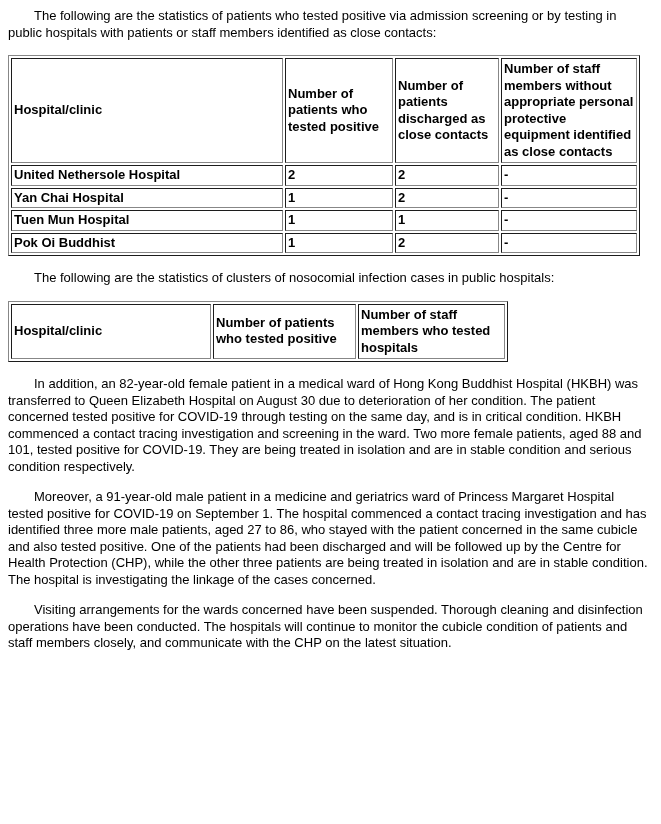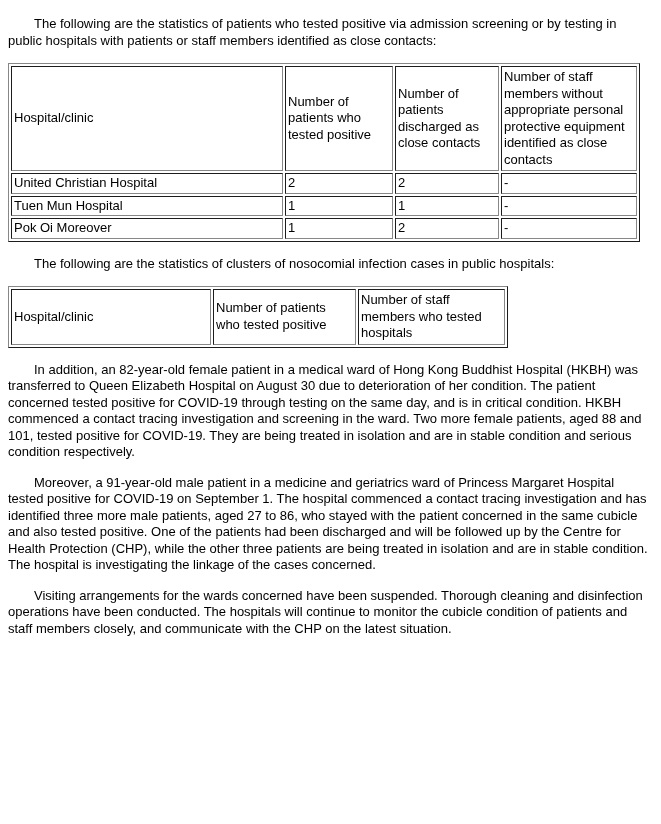--- a/index.html
+++ b/index.html
@@ -11,40 +11,40 @@
     color: #000000;
     font-family: "Liberation Sans", "DejaVu Sans", sans-serif;
     font-size: 13px;
     line-height: 16.5px;
   }
   p {
     margin: 14px 0;
     text-indent: 26px;
   }
   p.first {
-    margin-top: 8px;
+    margin-top: 0;
   }
   
   table {
     border-collapse: separate;
     border-spacing: 2px;
     table-layout: fixed;
     margin: 8px 0 10px 0;
     border-width: 1px;
     border-style: solid;
     border-color: #878787 #1c1c1c #1c1c1c #878787;
   }
   td {
     border-width: 1px;
     border-style: solid;
     border-color: #1c1c1c #878787 #878787 #1c1c1c;
     padding: 1px 2px;
     vertical-align: middle;
     text-align: left;
-    font-weight: normal;
+    font-weight: bold;
     overflow-wrap: break-word;
   }
   tr.header-row td {
     padding: 2px;
   }
   table.admission { width: 620px; }
   table.cluster   { width: 490px; }
 </style>
 </head>
 <body>
@@ -59,33 +59,39 @@
       <col style="width:136px">
   </colgroup>
   <tbody>
     <tr class="header-row">
       <td>Hospital/clinic</td>
       <td>Number of patients who tested positive</td>
       <td>Number of patients discharged as close contacts</td>
       <td>Number of staff members without appropriate personal protective equipment identified as close contacts</td>
     </tr>
     <tr>
-      <td>United Christian Hospital</td>
+      <td>United Nethersole Hospital</td>
       <td>2</td>
+      <td>2</td>
+      <td>-</td>
+    </tr>
+    <tr>
+      <td>Yan Chai Hospital</td>
+      <td>1</td>
       <td>2</td>
       <td>-</td>
     </tr>
     <tr>
       <td>Tuen Mun Hospital</td>
       <td>1</td>
       <td>1</td>
       <td>-</td>
     </tr>
     <tr>
-      <td>Pok Oi Moreover</td>
+      <td>Pok Oi Buddhist</td>
       <td>1</td>
       <td>2</td>
       <td>-</td>
     </tr>
   </tbody>
 </table>
 
 <p>The following are the statistics of clusters of nosocomial infection cases in public hospitals:</p>
 
 <table class="cluster">

